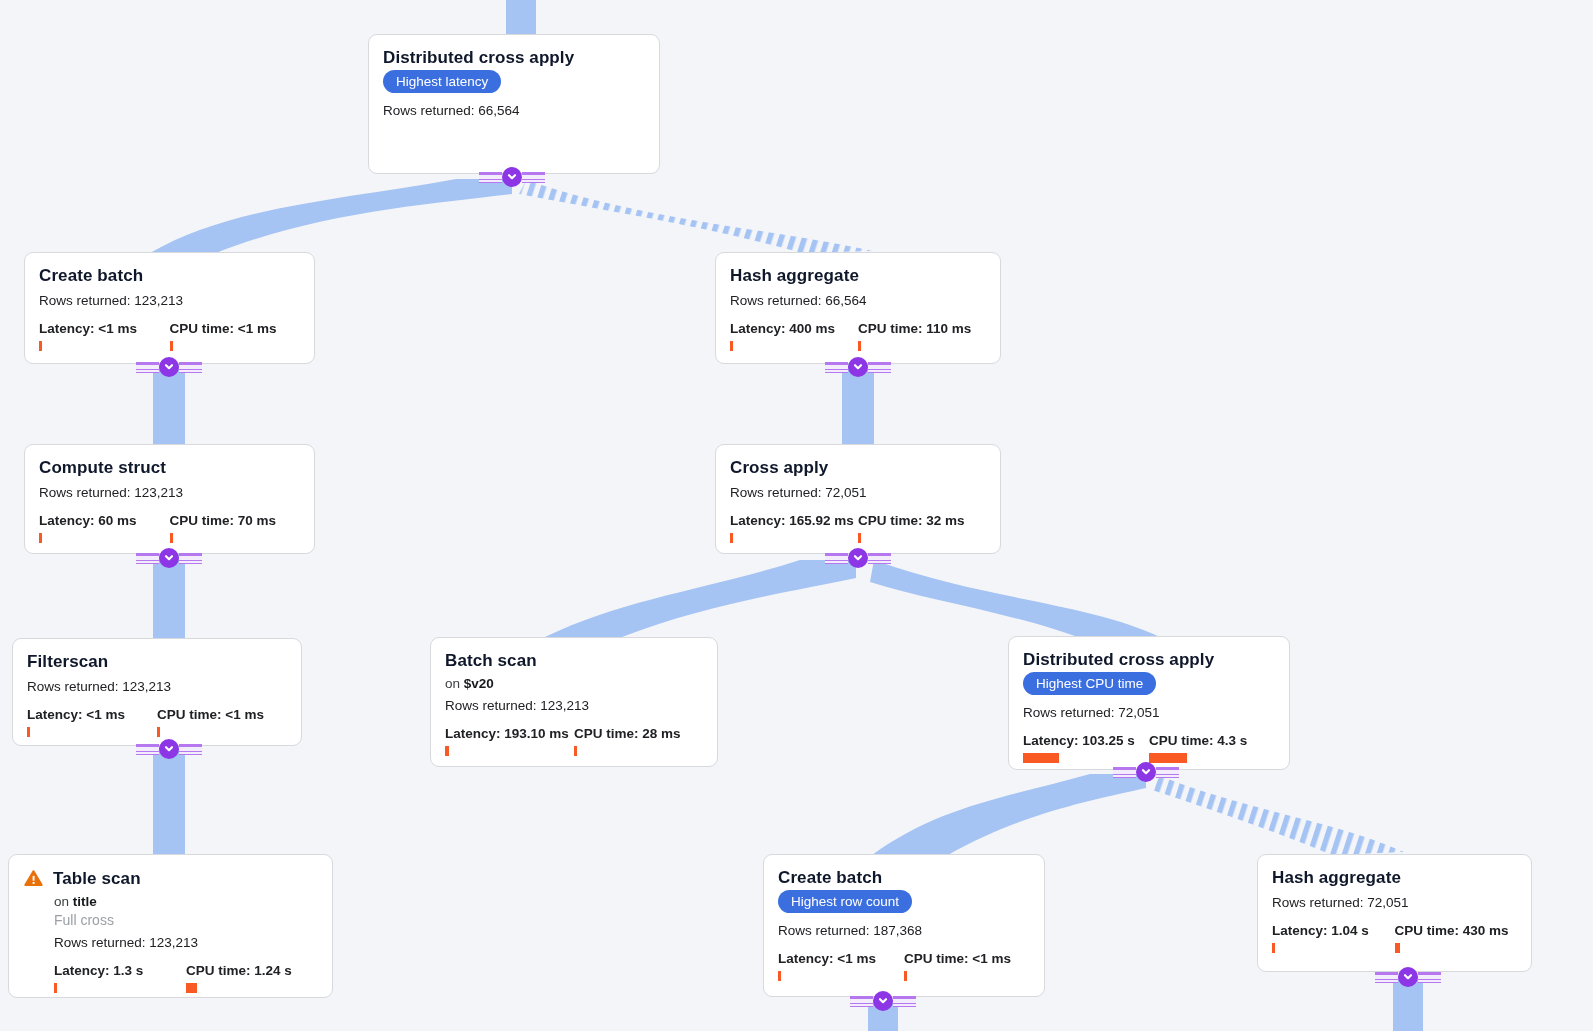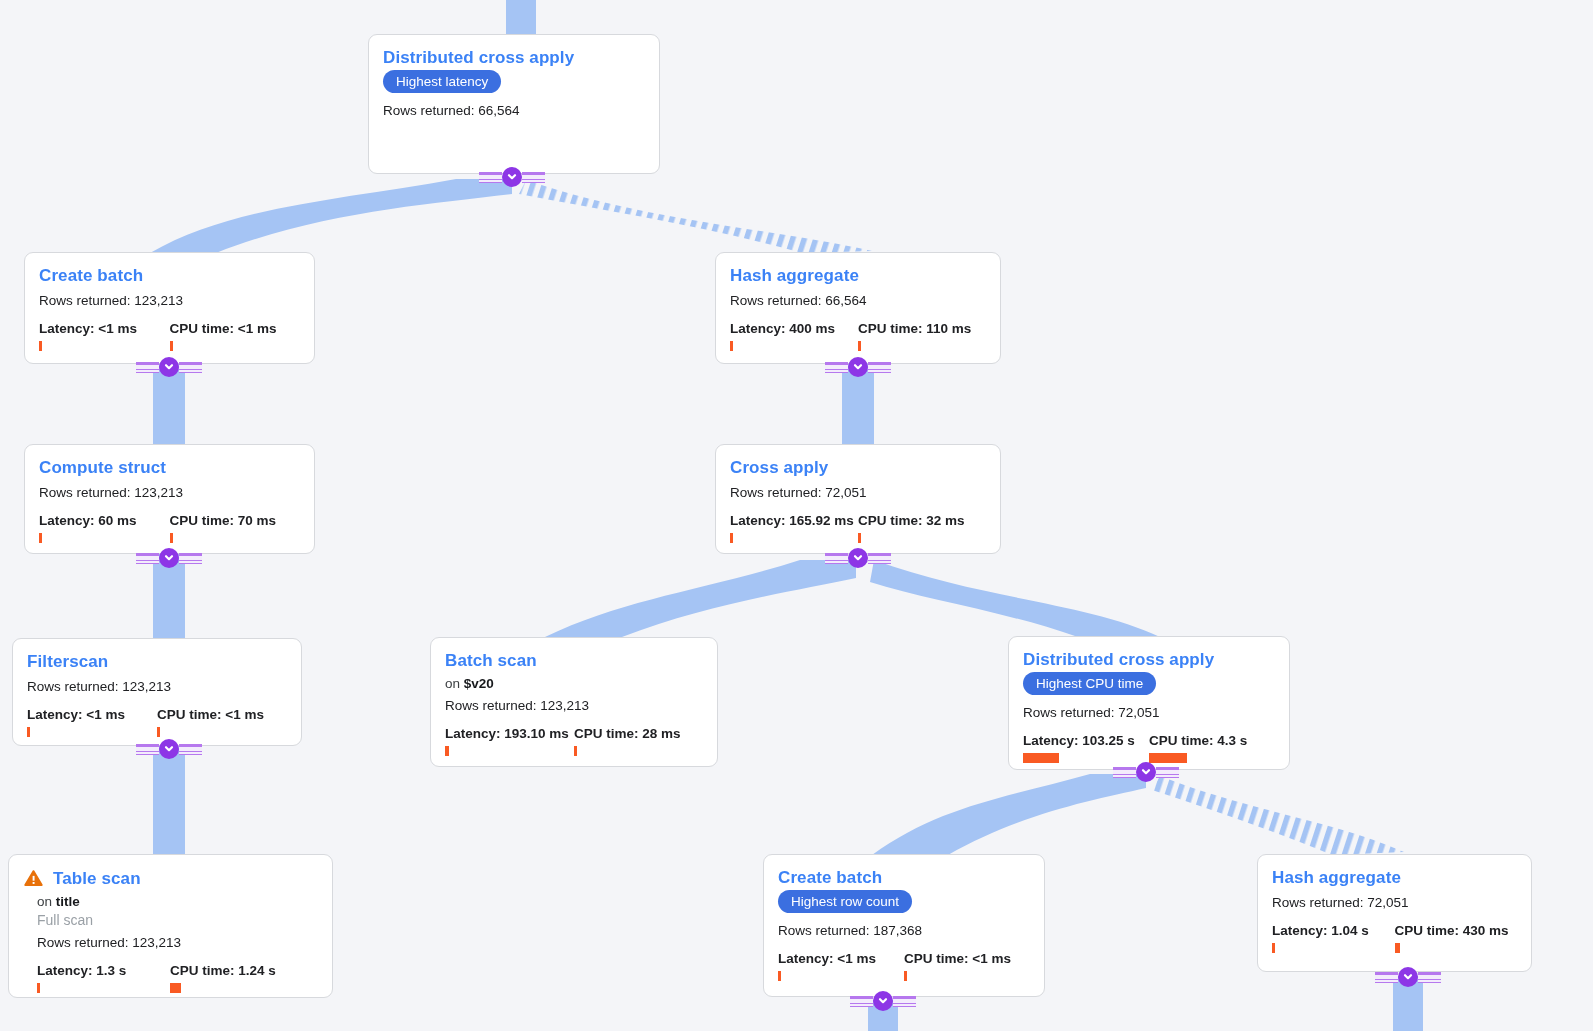--- a/index.html
+++ b/index.html
@@ -9,21 +9,21 @@
     font-family:"Liberation Sans", sans-serif;
     color:#202124;
   }
   #edges{position:absolute;left:0;top:0;z-index:0;}
   .node{
     position:absolute;z-index:2;box-sizing:border-box;
     background:#ffffff;border:1px solid #d7d9dd;border-radius:9px;
     padding:13px 14px;
   }
   .titlerow{display:flex;align-items:center;gap:9px;}
-  .title{font-size:17px;font-weight:700;letter-spacing:.1px;color:#3b82f6;}
+  .title{font-size:17px;font-weight:700;letter-spacing:.1px;color:#0f172a;}
   .badge{
     display:inline-block;background:#3b6fe0;color:#fff;
     font-size:13.5px;padding:4px 13px;border-radius:14px;margin:2px 0 3px;
   }
   .on-line{font-size:13.5px;color:#3c4043;margin-top:5px;}
   .on-line b{color:#17191c;}
   .sub{font-size:14px;color:#9aa0a6;margin-top:3px;}
   .meta{font-size:13.5px;font-weight:400;margin-top:7px;}
   .stats{display:flex;margin-top:13px;}
   .stat{width:133px;}
@@ -191,23 +191,23 @@
   <div class="titlerow">
     <span class="warn-icon">
       <svg viewBox="0 0 24 24" width="21" height="21">
           <path fill="#e8710a" stroke="#e8710a" stroke-width="2" stroke-linejoin="round" d="M12 3.5 L21.5 19.5 H2.5 Z"></path>
           <rect x="11" y="9" width="2.2" height="5.5" fill="#fff"></rect>
           <rect x="11" y="16" width="2.2" height="2.2" fill="#fff"></rect>
         </svg>
     </span>
     <span class="title">Table scan</span>
   </div>
-  <div style="margin-left:14px">
+  <div style="margin-left:31px">
     <div class="on-line"><span>on</span> <b>title</b></div>
-    <div class="sub">Full scan</div>
+    <div class="sub">Full cross</div>
     <div class="meta"><span>Rows returned:</span> <span>123,213</span></div>
     <div class="stats">
       <div class="stat">
         <div class="slabel"><span>Latency:</span> <span>1.3 s</span></div>
         <div class="bar" style="width: 3px;"></div>
       </div>
       <div class="stat">
         <div class="slabel"><span>CPU time:</span> <span>1.24 s</span></div>
         <div class="bar" style="width: 11px;"></div>
       </div>

